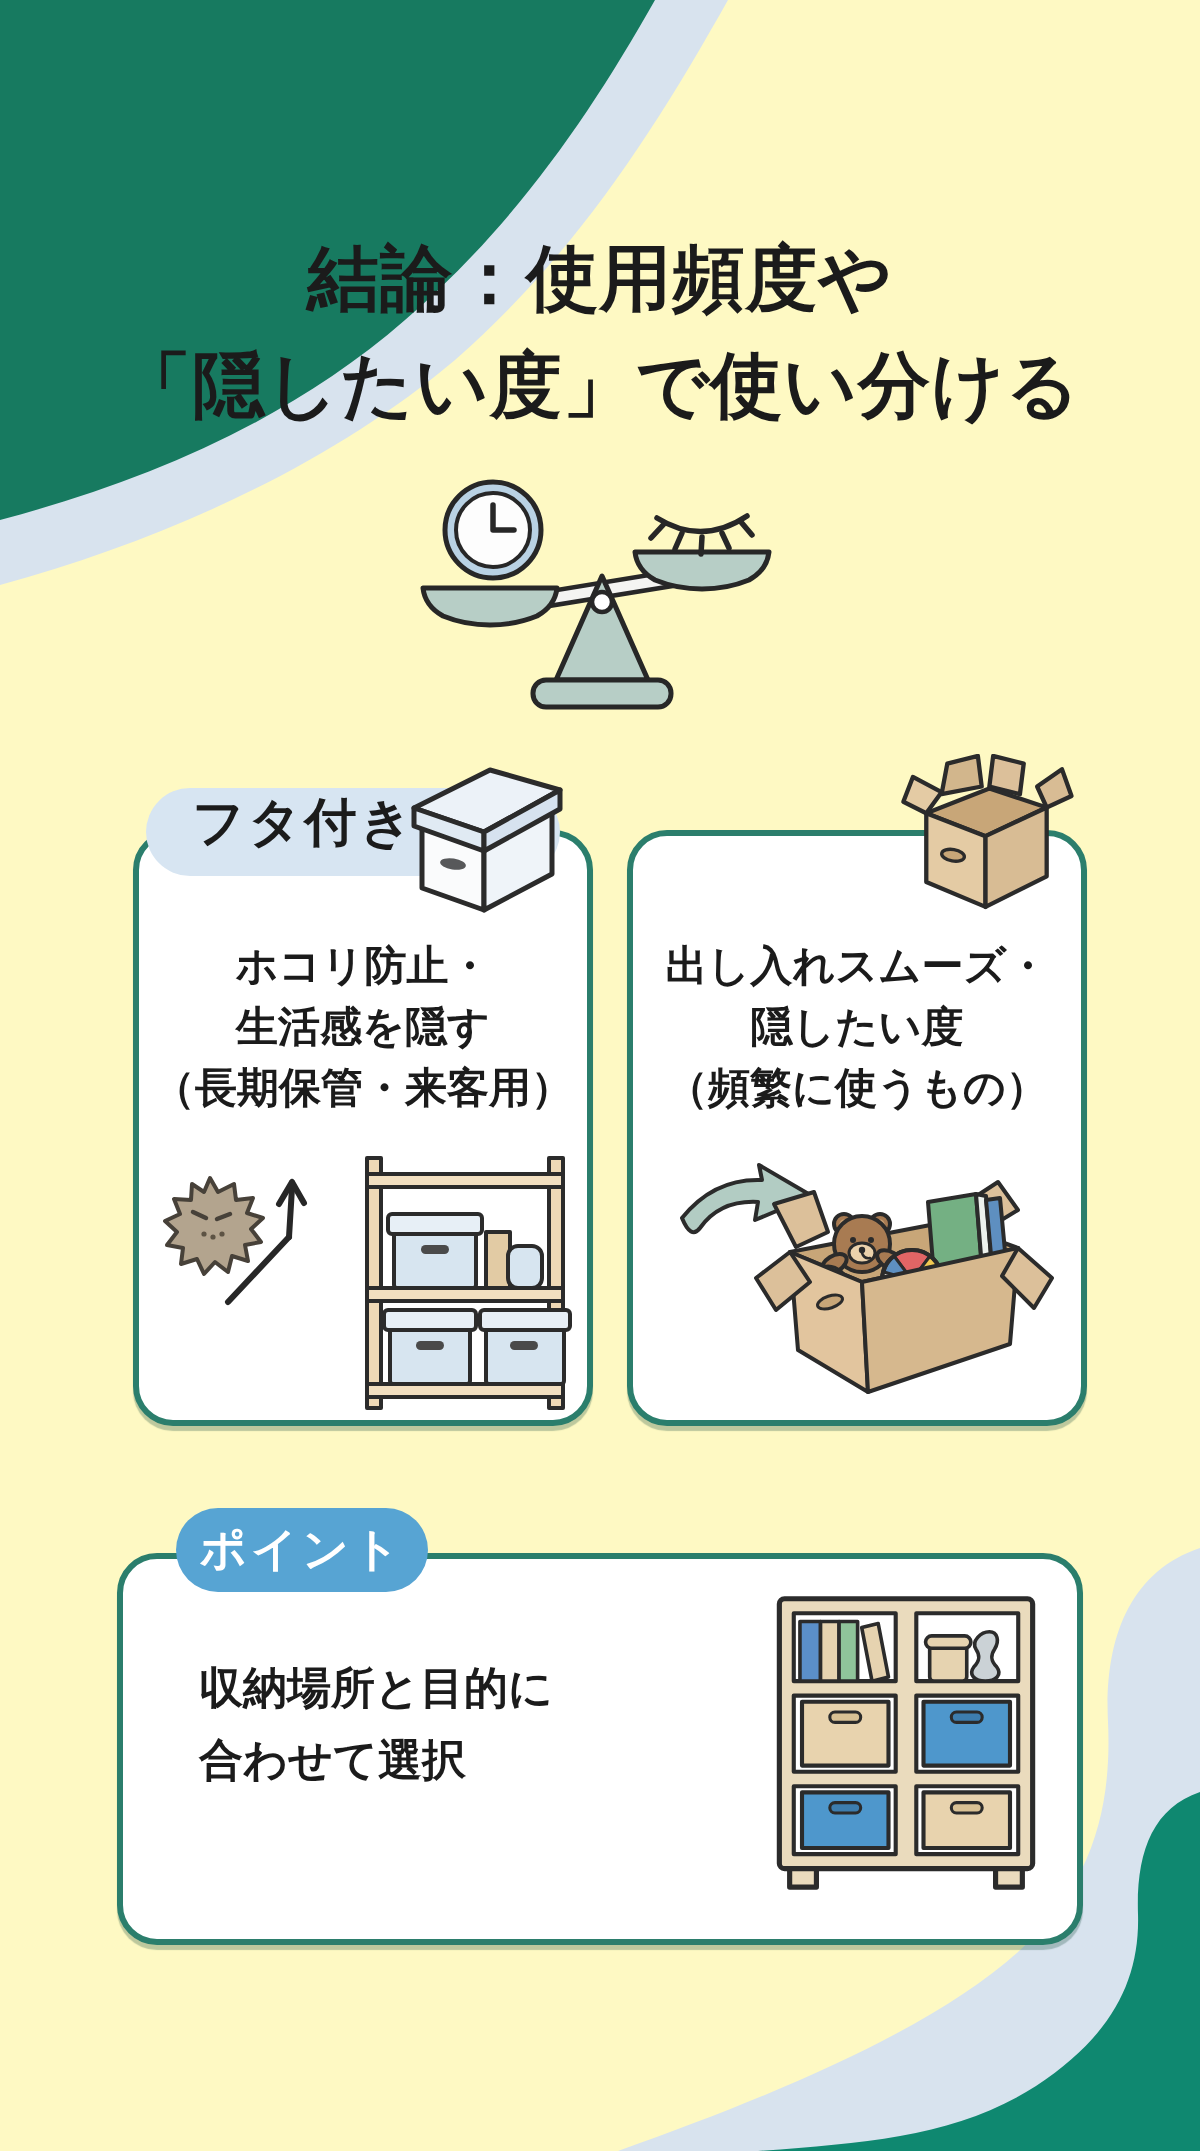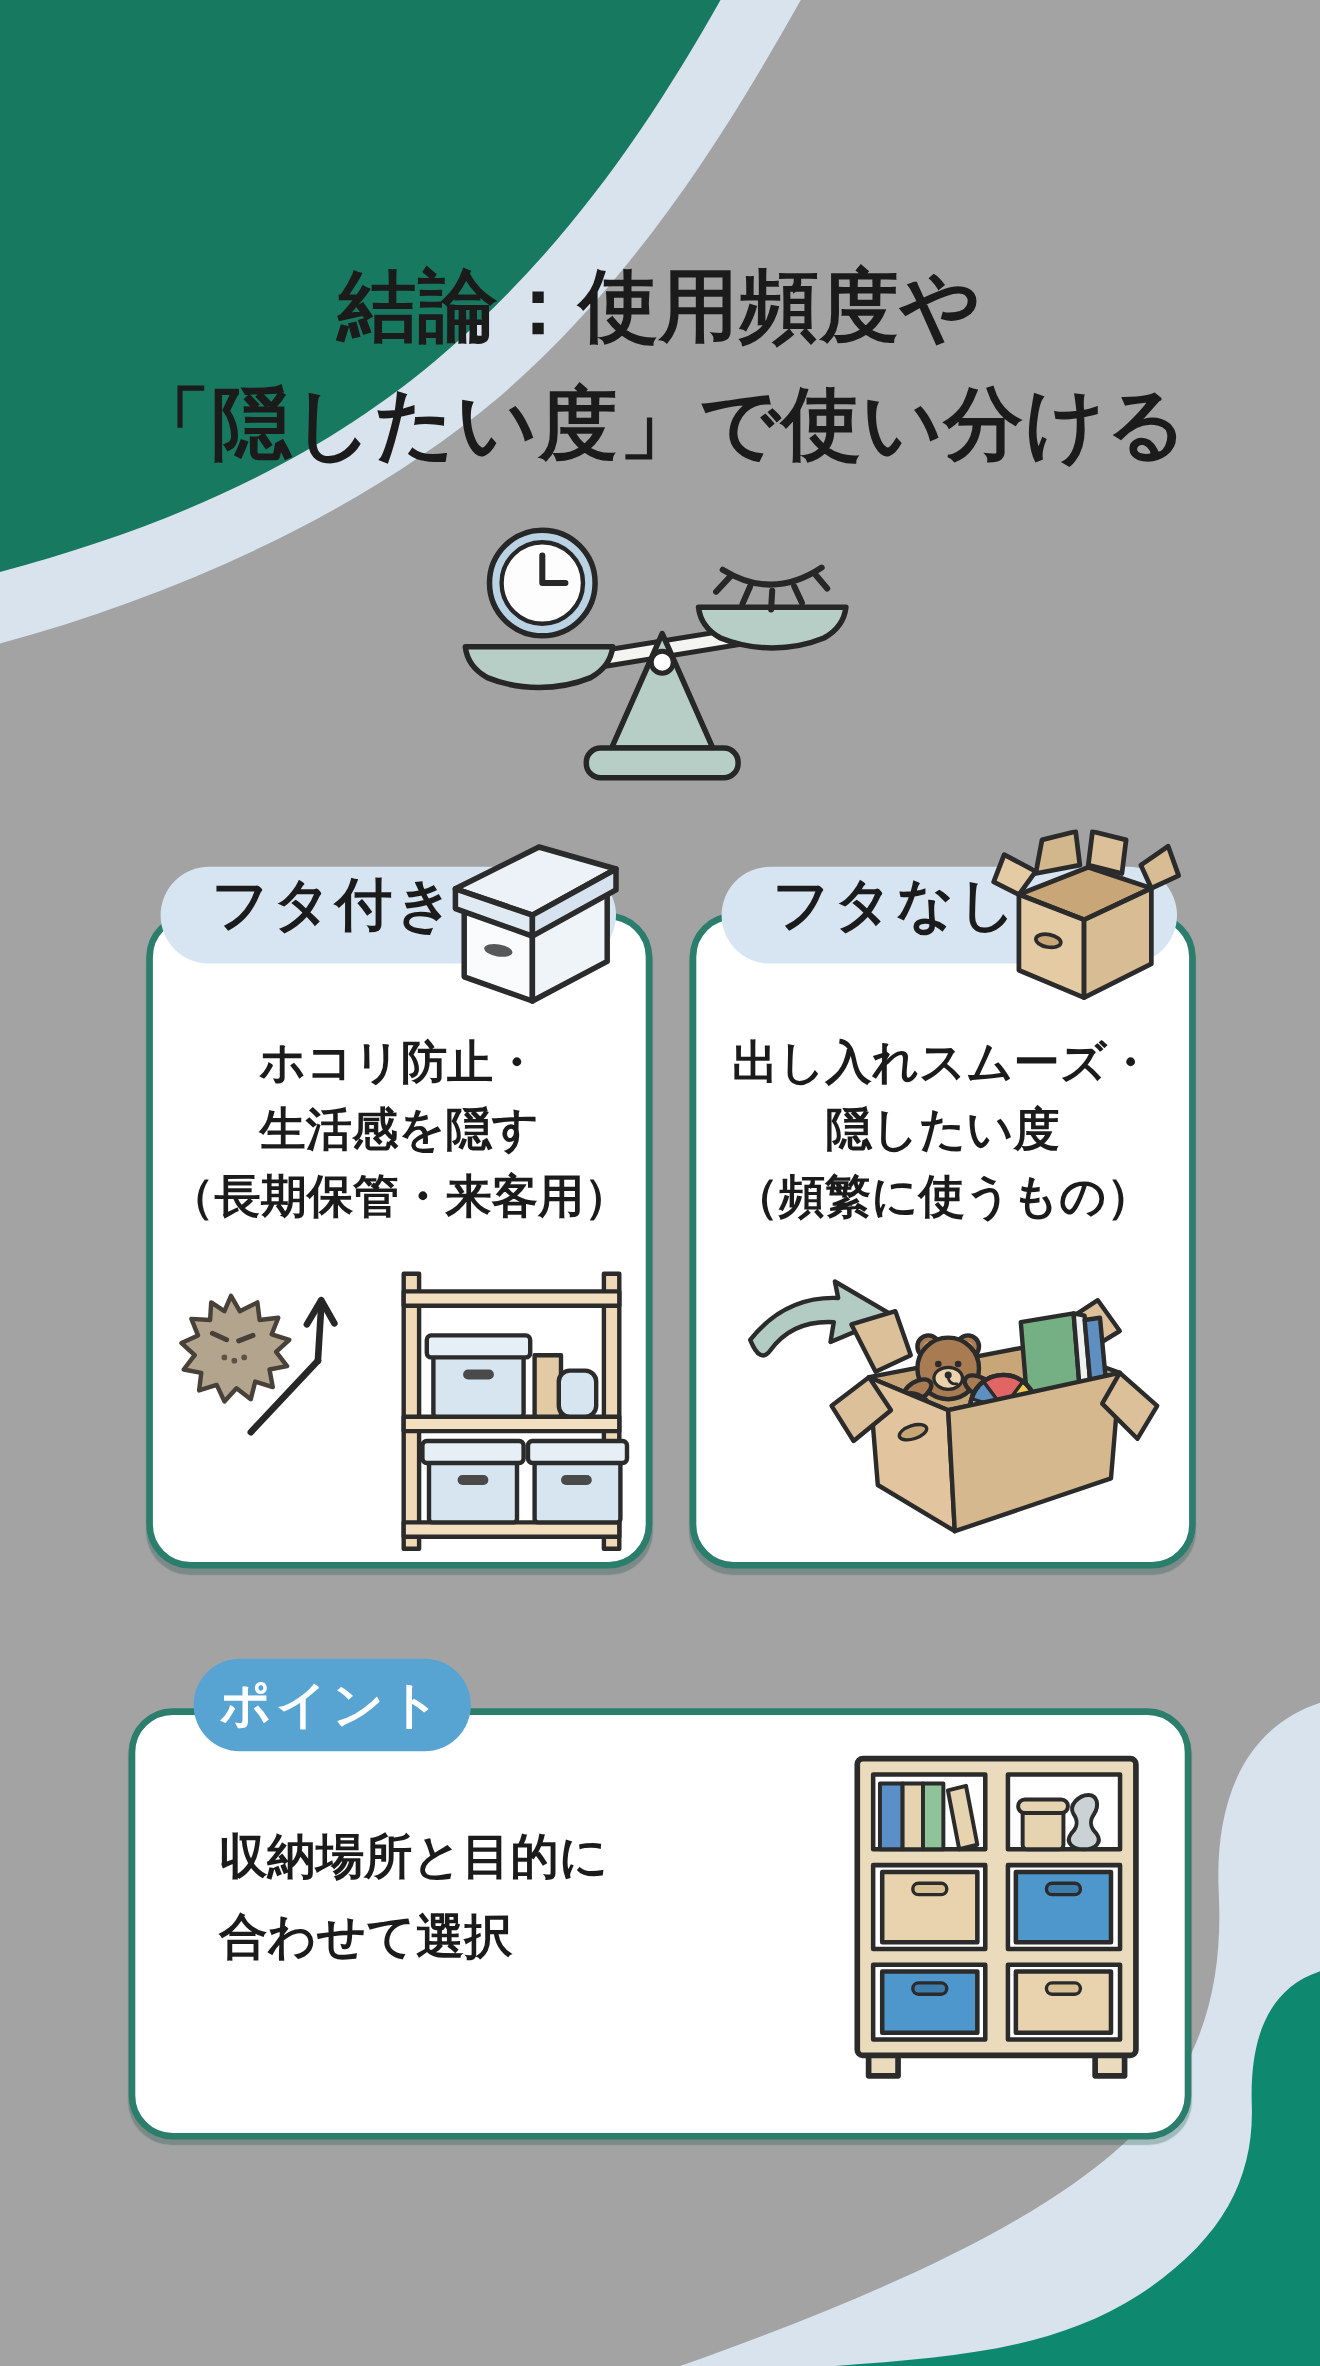--- a/index.html
+++ b/index.html
@@ -1,19 +1,19 @@
 <!DOCTYPE html>
 <html><head>
 <meta charset="utf-8">
 <style>
   html,body{margin:0;padding:0;background:#e8e8e8;}
   .poster{
     position:relative;width:1200px;height:2151px;margin:0 auto;
-    background:#a3a3a3;overflow:hidden;
-    font-family:Liberation Sans, sans-serif;
+    background:#fef9c3;overflow:hidden;
+    font-family:Liberation Serif, serif;
     color:#1B1B1B;
   }
   .decor{position:absolute;left:0;top:0;width:1200px;height:2151px;z-index:0;}
   .title{
     position:absolute;top:226px;left:0;width:1200px;z-index:2;
     text-align:center;font-size:72px;font-weight:bold;line-height:1.48;letter-spacing:1px;
   }
   .scale-wrap{position:absolute;left:385px;top:478px;width:430px;height:248px;z-index:2;}
   .card{
     position:absolute;top:830px;width:460px;height:596px;z-index:2;
@@ -201,23 +201,20 @@
           <path d="M372,96 L406,126 L388,156 L356,124 Z" fill="#DCC09A"></path>
 
           <ellipse cx="184" cy="150" rx="13" ry="6" transform="rotate(-18 184 150)" fill="#C8A678" stroke-width="3"></ellipse>
         </g>
       </g>
     </svg>
   </section>
 
   <div class="pill left">
     <span>フタ付き</span>
-  </div>
-  <div class="pill right">
-    <span>フタなし</span>
   </div>
 
   <svg class="box-icon left" viewBox="0 0 180 172">
     <g stroke="#2B2B2B" stroke-width="5" stroke-linejoin="round">
       <path d="M24,74 L86,96 L86,156 L24,134 Z" fill="#FAFBFC"></path>
       <path d="M86,96 L154,58 L154,120 L86,156 Z" fill="#EFF4F9"></path>
       <path d="M16,54 L92,16 L162,36 L86,78 Z" fill="#ECF2F8"></path>
       <path d="M16,54 L86,78 L86,97 L16,72 Z" fill="#E0EAF3"></path>
       <path d="M86,78 L162,36 L162,55 L86,97 Z" fill="#D6E2EF"></path>
       <ellipse cx="55" cy="110" rx="13" ry="5.5" transform="rotate(9 55 110)" fill="#57585A" stroke="none"></ellipse>

